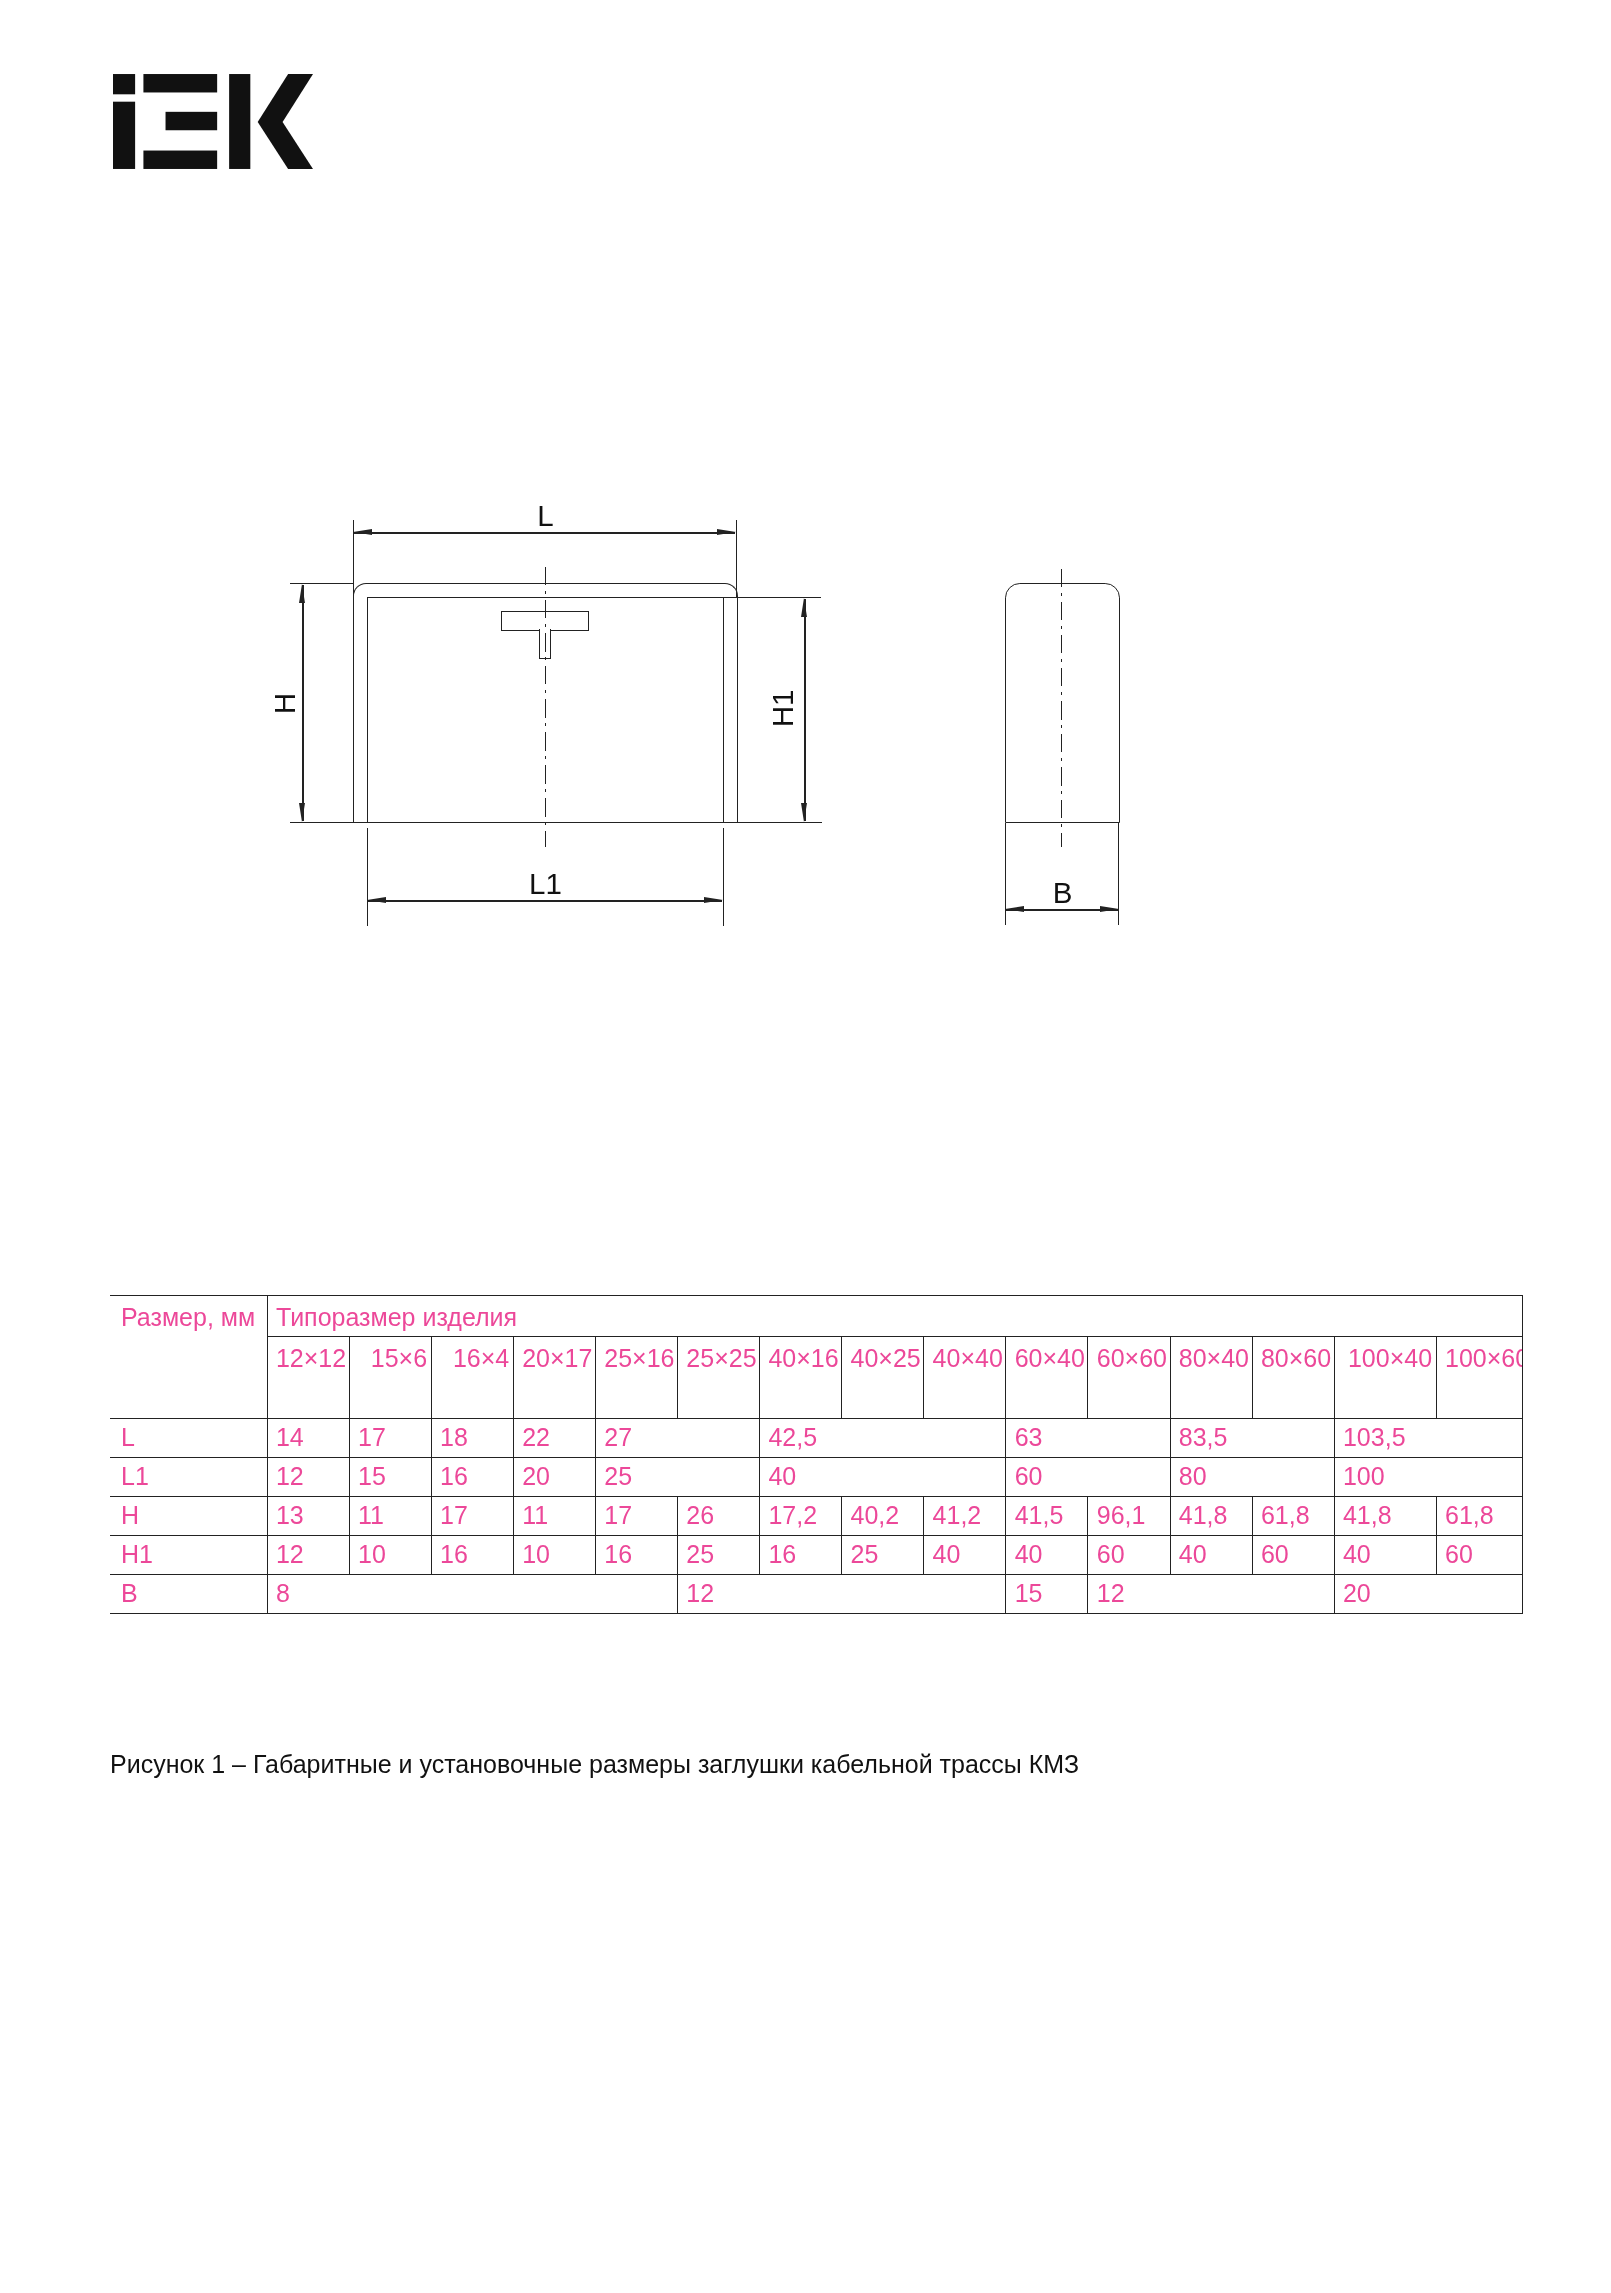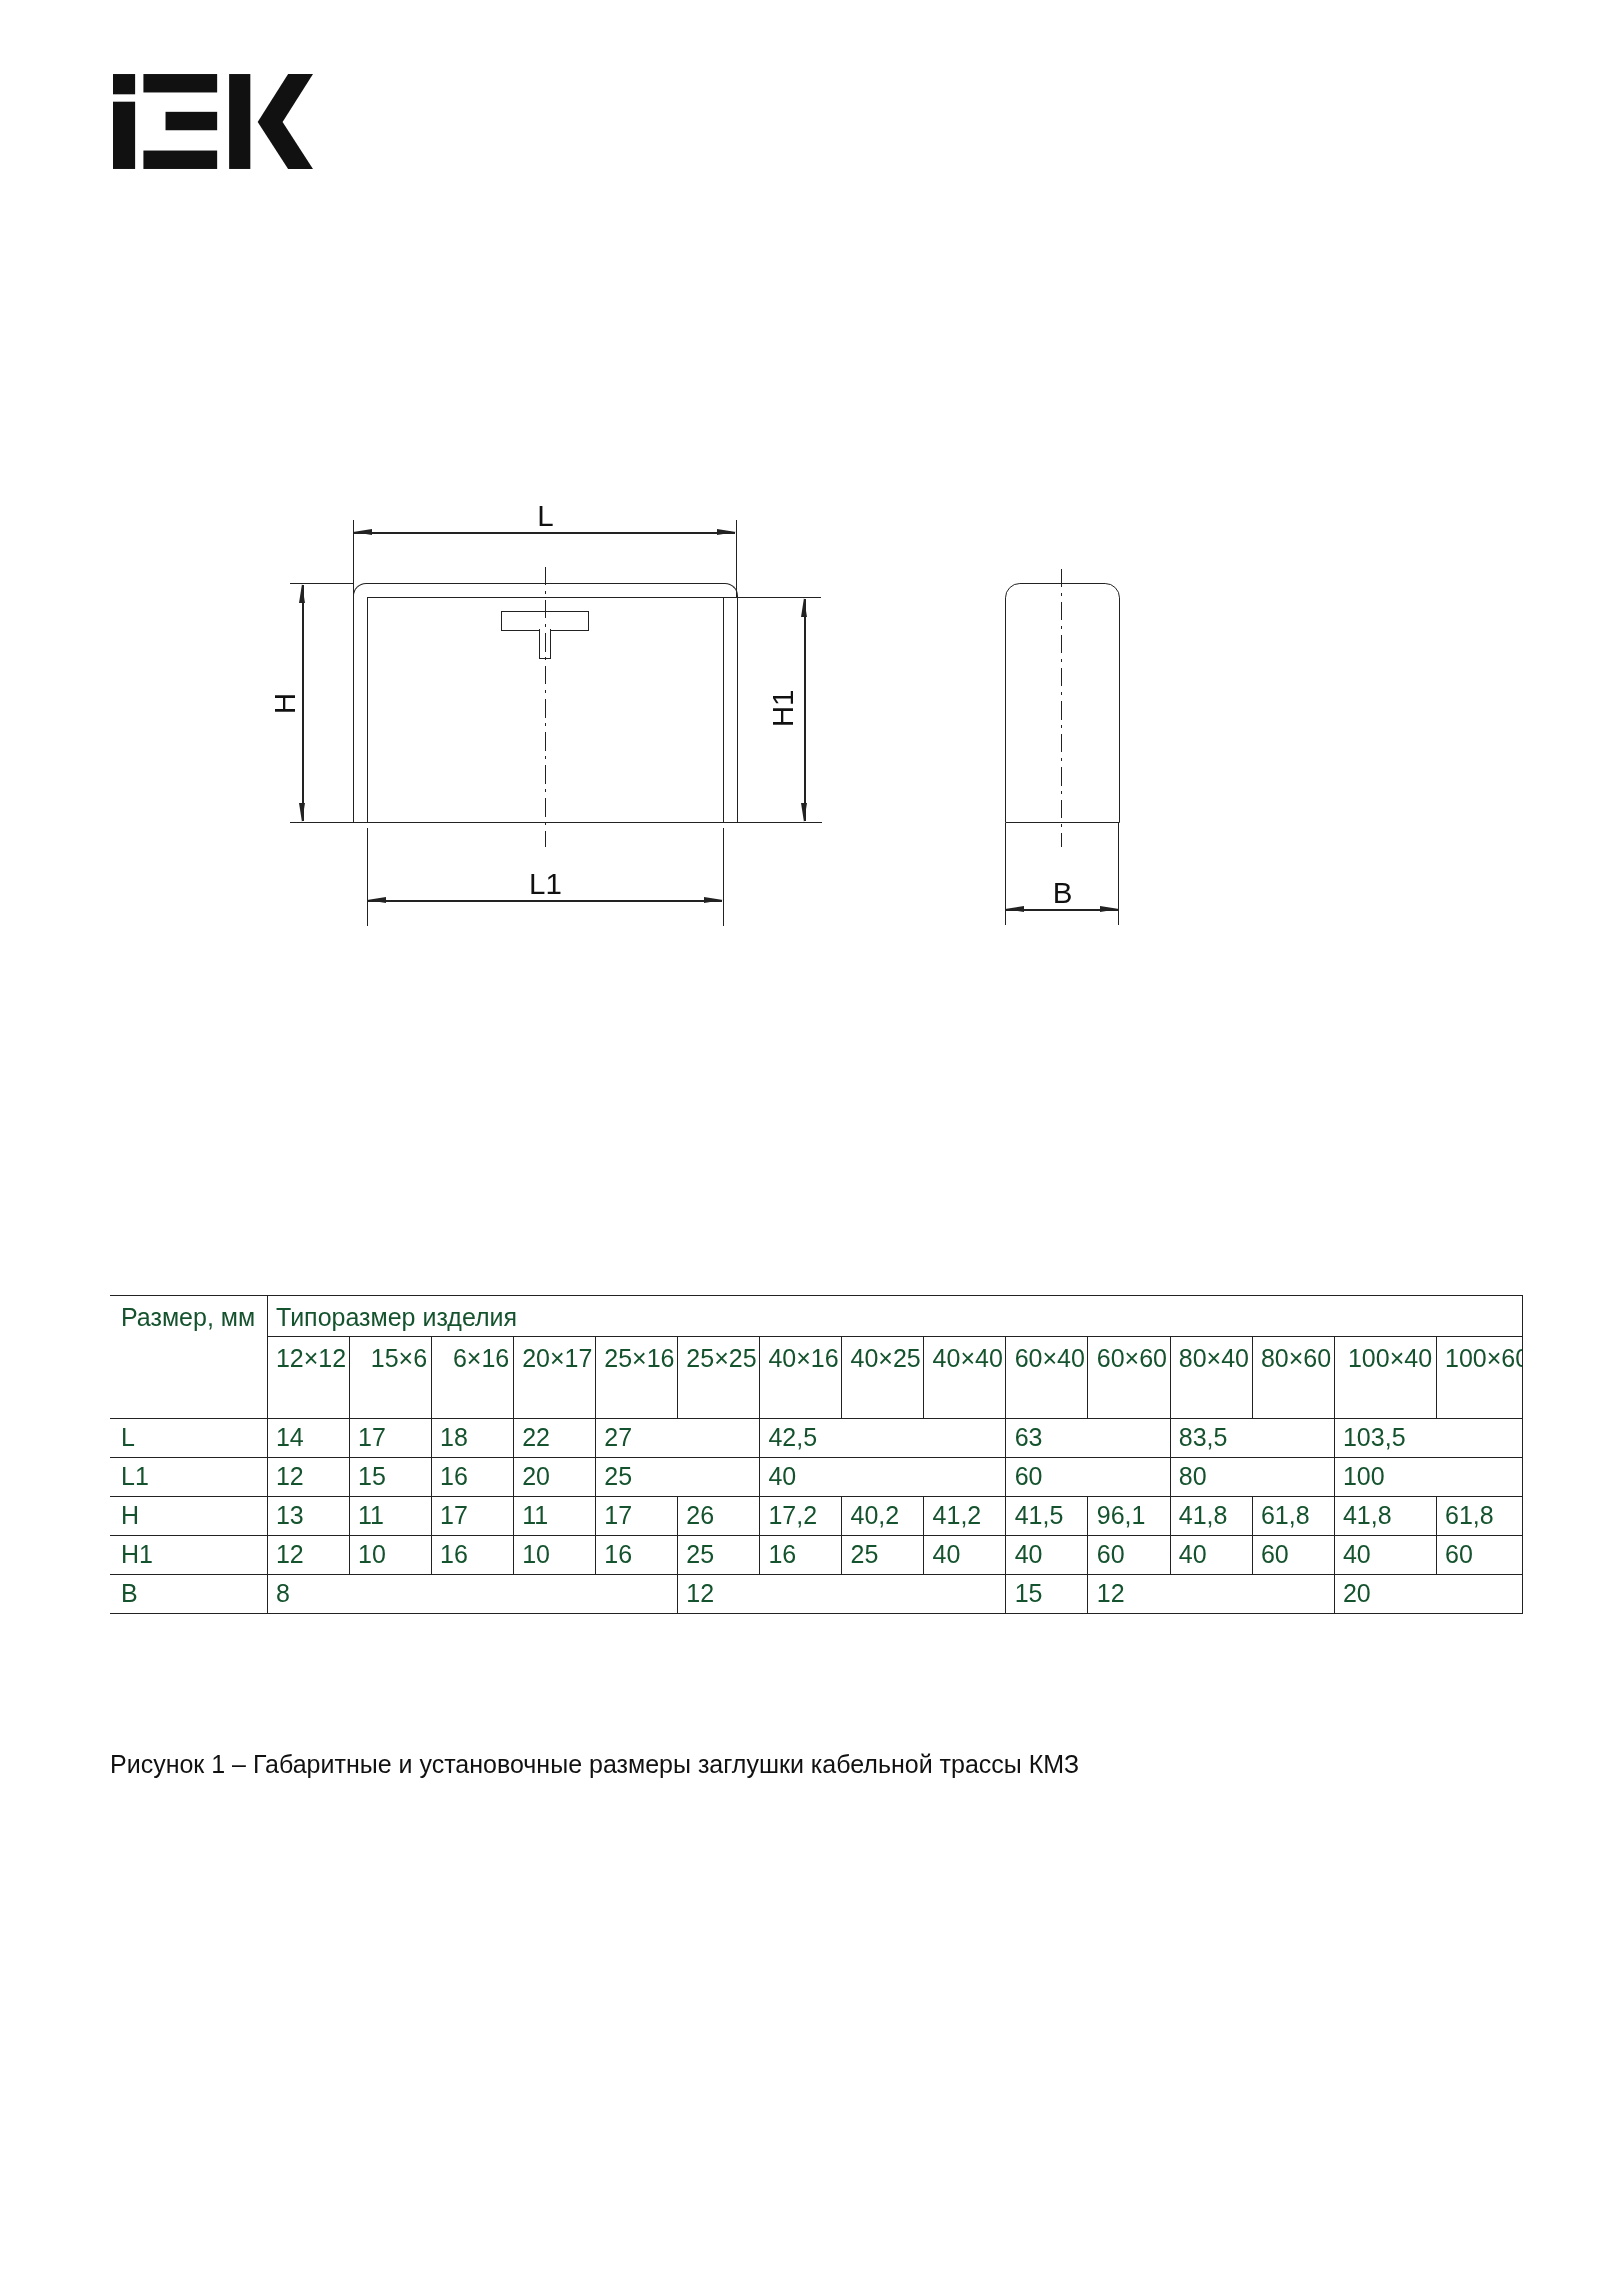--- a/index.html
+++ b/index.html
@@ -31,21 +31,21 @@
   .dim-label{position:absolute;font-size:29.5px;color:#111;display:flex;align-items:center;justify-content:center;}
   .rot{transform:rotate(-90deg);}
   .body-front{position:absolute;left:353px;top:583px;width:383px;height:239px;
               border:1.4px solid #222;border-bottom:none;border-radius:13px 13px 0 0;}
   .body-side{position:absolute;left:1005px;top:583px;width:113px;height:238px;
              border:1.4px solid #222;border-radius:14.8px 14.8px 0 0;}
   .t-bar{position:absolute;left:501px;top:611px;width:86px;height:17.5px;border:1.4px solid #222;background:#fff;}
   .t-stem{position:absolute;left:539px;top:629px;width:10px;height:29px;border:1.4px solid #222;border-top:none;background:#fff;}
   
   #spec-table{position:absolute;left:110px;top:1295px;border-collapse:collapse;table-layout:fixed;
-              width:1413px;font-size:25px;color:#14532d;border-top:1.4px solid #222;}
+              width:1413px;font-size:25px;color:#ec4899;border-top:1.4px solid #222;}
   #spec-table td{border-right:1.4px solid #222;border-bottom:1.4px solid #222;
                  vertical-align:top;padding:3.7px 3.7px 0 8.3px;overflow:hidden;white-space:nowrap;
                  font-weight:normal;text-align:left;}
   #spec-table tr.hr1{height:41px;}
   #spec-table tr.hr2{height:82px;}
   #spec-table tr.dr{height:39px;}
   #spec-table td.rowhead{padding-left:11px;}
   #spec-table td.corner{padding-top:7.4px;padding-left:11px;}
   #spec-table td.group{padding-top:7.4px;}
   #spec-table td.colhead{padding-top:6.5px;text-align:right;}
@@ -144,21 +144,21 @@
       <col style="width:86px">
   </colgroup>
   <tbody>
       <tr class="hr1">
     <td class="corner" rowspan="2">Размер, мм</td>
     <td class="group" colspan="15">Типоразмер изделия</td>
   </tr>
   <tr class="hr2">
     <td class="colhead">12×12</td>
     <td class="colhead">15×6</td>
-    <td class="colhead">6×16</td>
+    <td class="colhead">16×4</td>
     <td class="colhead">20×17</td>
     <td class="colhead">25×16</td>
     <td class="colhead">25×25</td>
     <td class="colhead">40×16</td>
     <td class="colhead">40×25</td>
     <td class="colhead">40×40</td>
     <td class="colhead">60×40</td>
     <td class="colhead">60×60</td>
     <td class="colhead">80×40</td>
     <td class="colhead">80×60</td>

